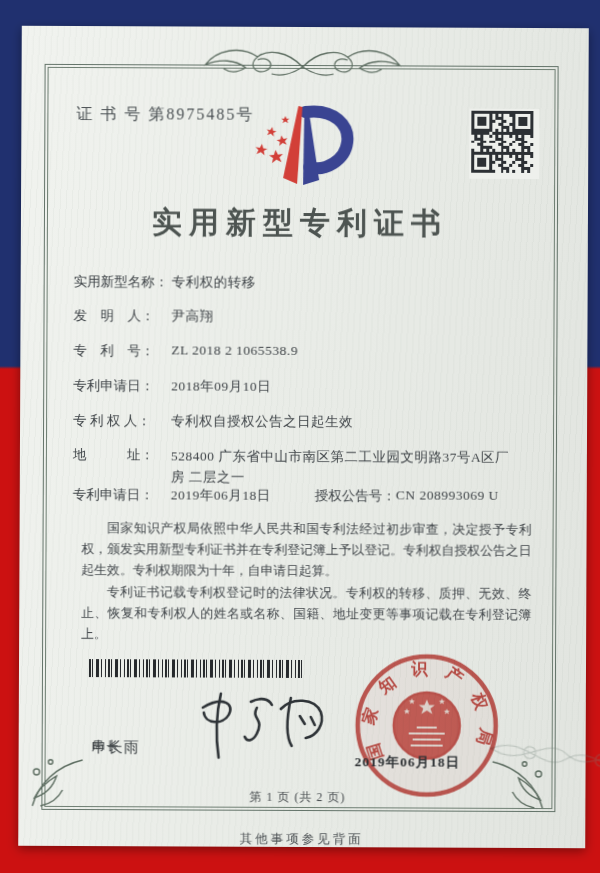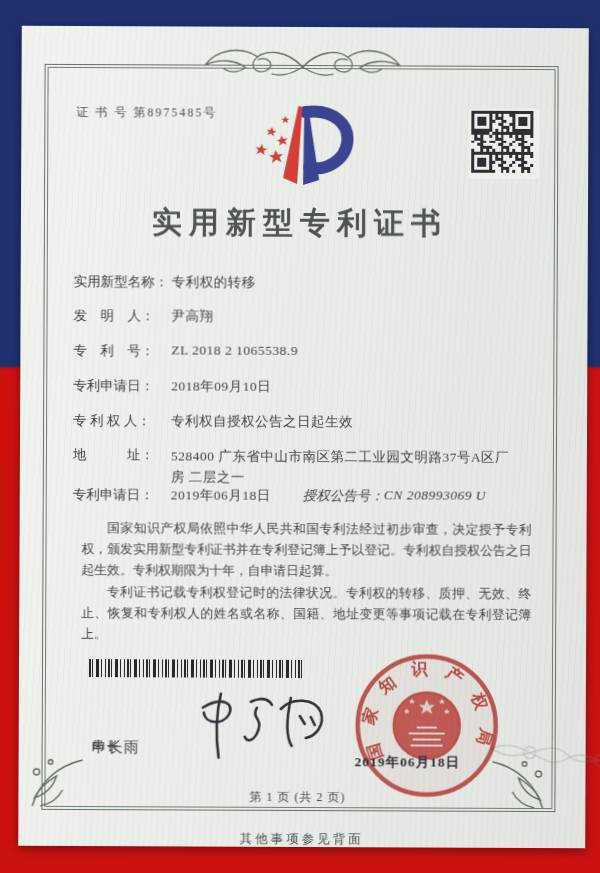--- a/index.html
+++ b/index.html
@@ -15,35 +15,35 @@
          background:repeating-linear-gradient(93deg,rgba(110,130,115,.055) 0 1px,transparent 1px 6px);}
   .frame{position:absolute;left:23px;top:38px;width:512px;height:744px;
          border:1.5px solid #64746a;}
   .frame::after{content:'';position:absolute;inset:2px;border:1px solid #6f7f73;}
   .ornament-top{position:absolute;left:168px;top:16px;width:226px;height:44px;}
   .corner{position:absolute;width:62px;height:62px;}
   .corner.bl{left:8px;top:724px;}
   .corner.br{left:468px;top:724px;transform:scaleX(-1);}
   .engraving{position:absolute;left:514px;top:648px;width:58px;height:160px;opacity:.33;
              transform:rotate(96deg);}
-  .cert-no{position:absolute;left:55px;top:78px;font-size:12px;letter-spacing:2px;color:#4a5053;}
+  .cert-no{position:absolute;left:55px;top:78px;font-size:16px;letter-spacing:2px;color:#4a5053;}
   .logo{position:absolute;left:228px;top:73px;width:106px;height:90px;}
   .qr{position:absolute;left:448px;top:81px;width:66px;height:66px;background:#eef0ec;padding:2px;}
   .qr-grid{display:grid;grid-template-columns:repeat(21,1fr);grid-template-rows:repeat(21,1fr);
            width:62px;height:62px;}
   .qr-grid i{display:block;}
   .qr-grid i.b{background:#2c3034;}
   .title{position:absolute;left:23px;top:176px;width:512px;margin:0;text-align:center;
          font-size:30px;font-weight:600;letter-spacing:7px;color:#4d5451;}
   .rows{position:absolute;left:53px;top:0;width:470px;}
   .row{position:absolute;left:0;font-size:13.5px;color:#3f4448;white-space:nowrap;}
   .row .lbl{display:inline-block;width:98px;white-space:pre;vertical-align:top;}
   .row .val{display:inline-block;vertical-align:top;letter-spacing:.5px;}
   .row.addr .val{white-space:normal;width:352px;line-height:1.55;}
-  .row .pair2{margin-left:32px;font-style:italic;}
+  .row .pair2{margin-left:44px;}
   .paras{position:absolute;left:62px;top:492px;width:450px;font-size:12.8px;line-height:1.66;
          color:#41464a;text-align:justify;}
   .paras p{margin:0;text-indent:2em;}
   .barcode{position:absolute;left:70px;top:633px;width:216px;height:18px;
          background:repeating-linear-gradient(90deg,#26292c 0 2px,transparent 2px 3px,#26292c 3px 4px,transparent 4px 7px,#26292c 7px 10px,transparent 10px 12px,#26292c 12px 13px,transparent 13px 16px,#26292c 16px 17px,transparent 17px 19px);}
   .signer-title{position:absolute;left:73px;top:712px;font-size:12px;color:#3c4144;letter-spacing:3px;}
   .signer-name{position:absolute;left:73px;top:712px;font-size:15px;color:#3c4144;letter-spacing:1px;}
   .signature{position:absolute;left:168px;top:655px;width:160px;height:86px;}
   .seal{position:absolute;left:318px;top:610px;width:184px;height:184px;mix-blend-mode:multiply;}
   .seal-date{position:absolute;left:336px;top:726px;font-size:13.5px;font-weight:600;color:#2d3134;letter-spacing:1px;}

